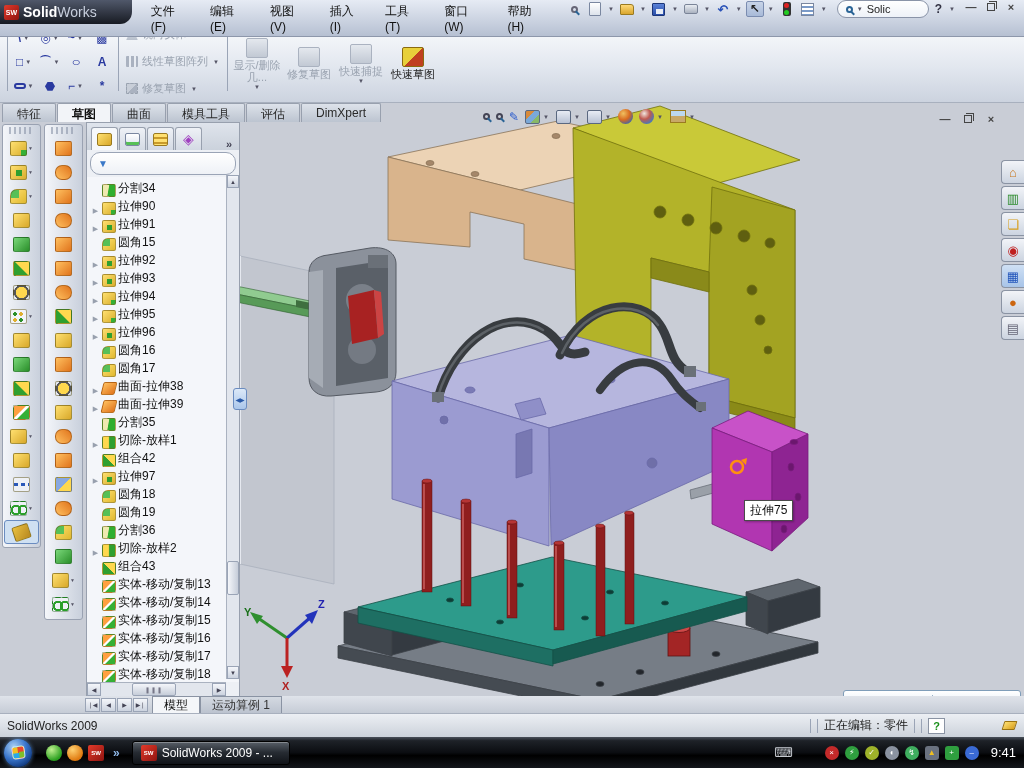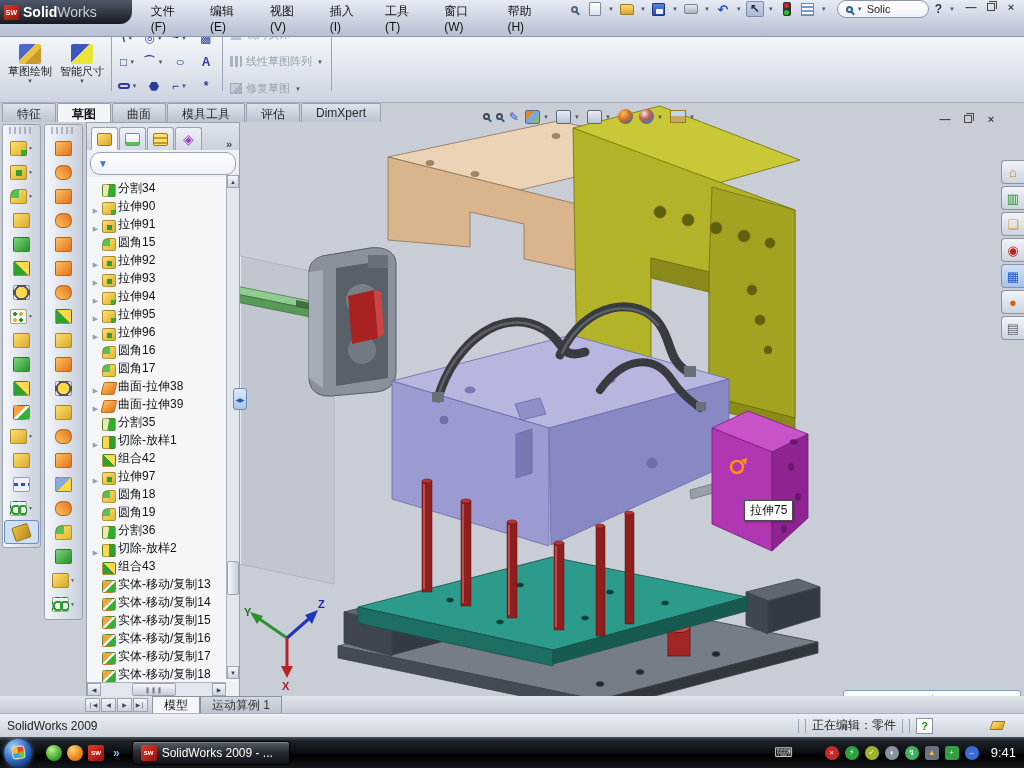--- a/index.html
+++ b/index.html
@@ -145,21 +145,21 @@
   
   .doctabs{position:absolute;left:0;top:696px;width:1024px;height:17px;background:linear-gradient(#dfe3ea,#c6ccd6);z-index:12;display:flex;align-items:stretch}
   .dnav{display:flex;margin-left:85px;gap:1px;align-items:center}
   .dnb{width:15px;height:14px;background:linear-gradient(#f4f6fa,#ccd3df);border:1px solid #9aa4b6;font-size:6px;color:#445;display:flex;align-items:center;justify-content:center}
   .dtab{padding:1px 11px;font-size:12px;display:flex;align-items:center;border:1px solid #8a93a3;border-bottom:none}
   .dtab.active{background:#f4f6f9;color:#111;margin-left:4px}
   .dtab.idle{background:linear-gradient(#d4d9e1,#bcc3cf);color:#333}
   
   .statusbar{position:absolute;left:0;top:713px;width:1024px;height:24px;background:linear-gradient(#eceff4,#ccd2da);border-top:1px solid #a8b0be;z-index:12;display:flex;align-items:center;font-size:12px}
   .sb-left{margin-left:7px;color:#222}
-  .sb-right{margin-left:auto;display:flex;align-items:center;gap:6px;padding-right:20px}
+  .sb-right{margin-left:auto;display:flex;align-items:center;gap:6px;padding-right:8px}
   .pipe{width:1px;height:14px;background:#9aa4b6}
   .qbtn{width:17px;height:16px;background:#fff;border:1px solid #8a93a3;color:#1a8f1a;font-weight:bold;font-size:11px;display:flex;align-items:center;justify-content:center;box-shadow:1px 1px 0 #fff inset}
   .tagic{width:13px;height:9px;background:linear-gradient(135deg,#ffe070,#d8a020);border:1px solid #9a7210;transform:skewX(-18deg);border-radius:1px;margin-left:52px}
   
   .taskbar{position:absolute;left:0;top:737px;width:1024px;height:31px;background:linear-gradient(#4a505a,#1e2228 12%,#0b0d11 50%,#000 60%,#14171c);z-index:31;display:flex;align-items:center}
   .orb{width:28px;height:28px;border-radius:50%;margin-left:4px;background:radial-gradient(circle at 35% 28%,#a8d0f4,#3a76cc 45%,#123b80 78%,#081f48);display:flex;align-items:center;justify-content:center;box-shadow:0 0 4px rgba(120,180,255,.6)}
   .flag{width:13px;height:13px;border-radius:3px;background:conic-gradient(#e8452e 0 25%,#7fbf2a 0 50%,#28a8e8 0 75%,#f0c020 0);transform:rotate(-8deg);border:1px solid rgba(255,255,255,.7)}
   .qlaunch{display:flex;align-items:center;gap:5px;margin-left:14px}
   .qi{width:16px;height:16px;border-radius:50%}
   .qi-msn{background:radial-gradient(circle at 35% 30%,#bff08f,#2a9f1f 70%)}
@@ -242,32 +242,20 @@
     <span class="wb">
         <span class="rst">
           <i></i>
         </span>
       </span>
     <span class="wb">×</span>
   </div>
 </div>
 
 <div class="cmdbar">
-  <div class="grp">
-    <div class="bigbtn">
-      <span class="bic bic-sketch"></span>
-      <span class="lbl">草图绘制</span>
-      <span class="drop">▼</span>
-    </div>
-    <div class="bigbtn">
-      <span class="bic bic-dim"></span>
-      <span class="lbl">智能尺寸</span>
-      <span class="drop">▼</span>
-    </div>
-  </div>
   <div class="sep-v" style="height:64px"></div>
   <div class="sk-grid">
     <span class="skc">\<span class="drop">▼</span></span>
     <span class="skc">◎<span class="drop">▼</span></span>
     <span class="skc">~<span class="drop">▼</span></span>
     <span class="skc">▩</span>
     <span class="skc">□<span class="drop">▼</span></span>
     <span class="skc">⌒<span class="drop">▼</span></span>
     <span class="skc" style="transform:scaleX(1.25)">○</span>
     <span class="skc">A</span>
@@ -290,20 +278,40 @@
         <span>线性草图阵列</span>
         <span class="drop">▼</span>
       </span>
     <span class="strow">
         <span class="mini mini-move"></span>
         <span>修复草图</span>
         <span class="drop">▼</span>
       </span>
   </div>
   <div class="sep-v" style="height:64px"></div>
+  <div class="grp">
+    <div class="bigbtn">
+      <span class="bic bic-gray"></span>
+      <span class="lbl dis">显示/删除几...</span>
+      <span class="drop">▼</span>
+    </div>
+    <div class="bigbtn">
+      <span class="bic bic-gray"></span>
+      <span class="lbl dis">修复草图</span>
+    </div>
+    <div class="bigbtn">
+      <span class="bic bic-gray"></span>
+      <span class="lbl dis">快速捕捉</span>
+      <span class="drop">▼</span>
+    </div>
+    <div class="bigbtn">
+      <span class="bic bic-quick"></span>
+      <span class="lbl">快速草图</span>
+    </div>
+  </div>
 </div>
 <div class="watermark">DS</div>
 
 <div class="tabrow">
   <span class="rtab">特征</span>
   <span class="rtab active">草图</span>
   <span class="rtab">曲面</span>
   <span class="rtab">模具工具</span>
   <span class="rtab">评估</span>
   <span class="rtab">DimXpert</span>

